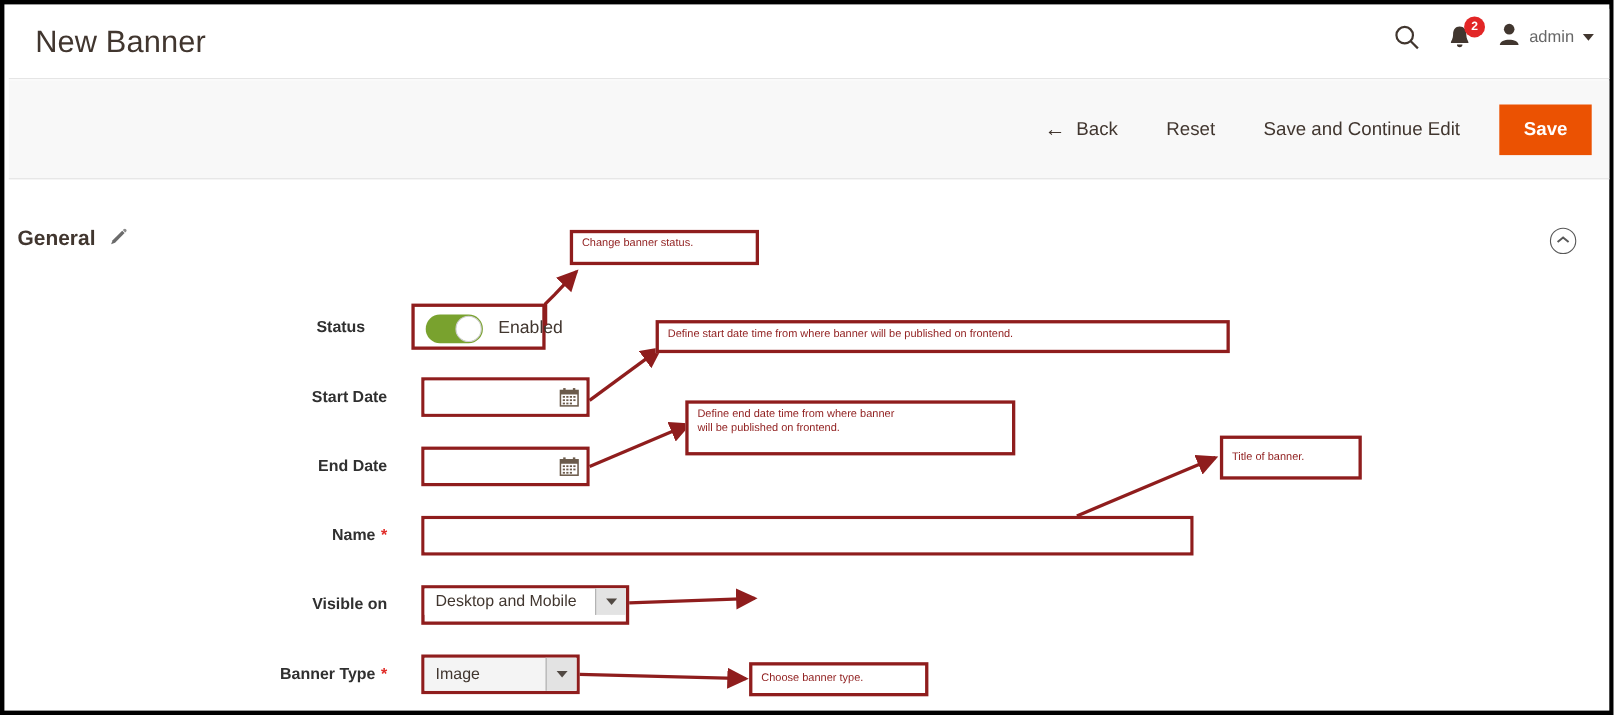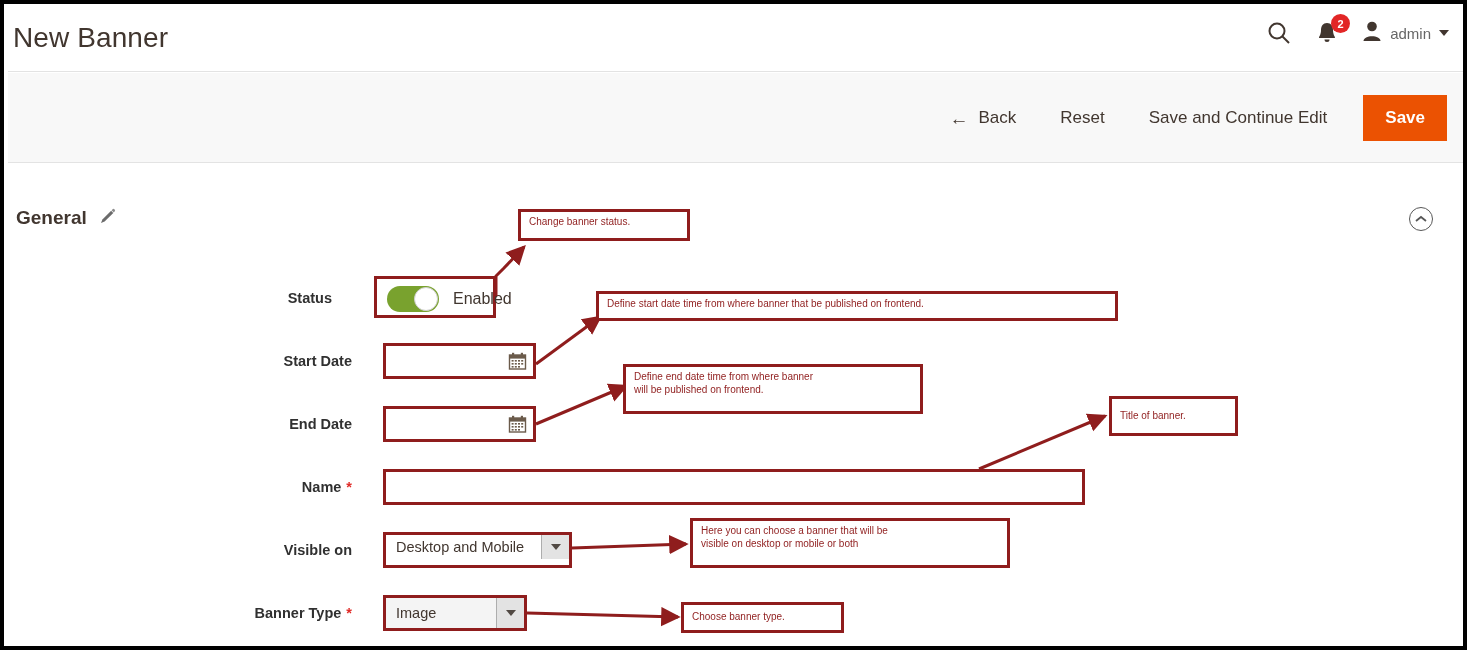--- a/index.html
+++ b/index.html
@@ -17,21 +17,21 @@
   }
 
   
   .admin-header {
     position: absolute; left: 4px; top: 4px;
     width: 1459px; height: 64px;
     background: #ffffff;
     border-bottom: 1px solid #e3e3e3;
   }
   .page-title {
-    position: absolute; left: 5px; top: 14px;
+    position: absolute; left: 24px; top: 14px;
     font-size: 28px; color: #41362f; font-weight: 400;
     letter-spacing: .1px;
   }
   .header-right {
     position: absolute; right: 18px; top: 12px;
     display: flex; align-items: center; gap: 24px;
   }
   .hdr-icon { cursor: pointer; display: flex; align-items: center; }
   .notif-wrap { position: relative; }
   .notif-badge {
@@ -357,25 +357,23 @@
 
     <path d="M975,465 L1101,412" stroke="#8f1d1d" stroke-width="3" fill="none" marker-end="url(#ah)"></path>
 
     <path d="M568,544 L682,540" stroke="#8f1d1d" stroke-width="3" fill="none" marker-end="url(#ah)"></path>
 
     <path d="M523,609 L674,613" stroke="#8f1d1d" stroke-width="3" fill="none" marker-end="url(#ah)"></path>
   </svg>
 
   <div class="callout" style="left:514px; top:205px; width:172px; height:32px;">Change banner status.</div>
 
-  <div class="callout" style="left:592px; top:287px; width:522px; height:30px;">Define start date time from where banner that be published on frontend.</div>
+  <div class="callout" style="left:592px; top:287px; width:522px; height:30px;">Define start date time from where banner will be published on frontend.</div>
 
   <div class="callout" style="left:619px; top:360px; width:300px; height:50px;">Define end date time from where banner
 will be published on frontend.</div>
 
   <div class="callout" style="left:1105px; top:392px; width:129px; height:40px; display:flex; align-items:center;">Title of banner.</div>
 
-  <div class="callout" style="left:686px; top:514px; width:320px; height:50px;">Here you can choose a banner that will be
-visible on desktop or mobile or both</div>
 
   <div class="callout" style="left:677px; top:598px; width:163px; height:31px; display:flex; align-items:center;">Choose banner type.</div>
 
 </div>
 
 </body></html>

